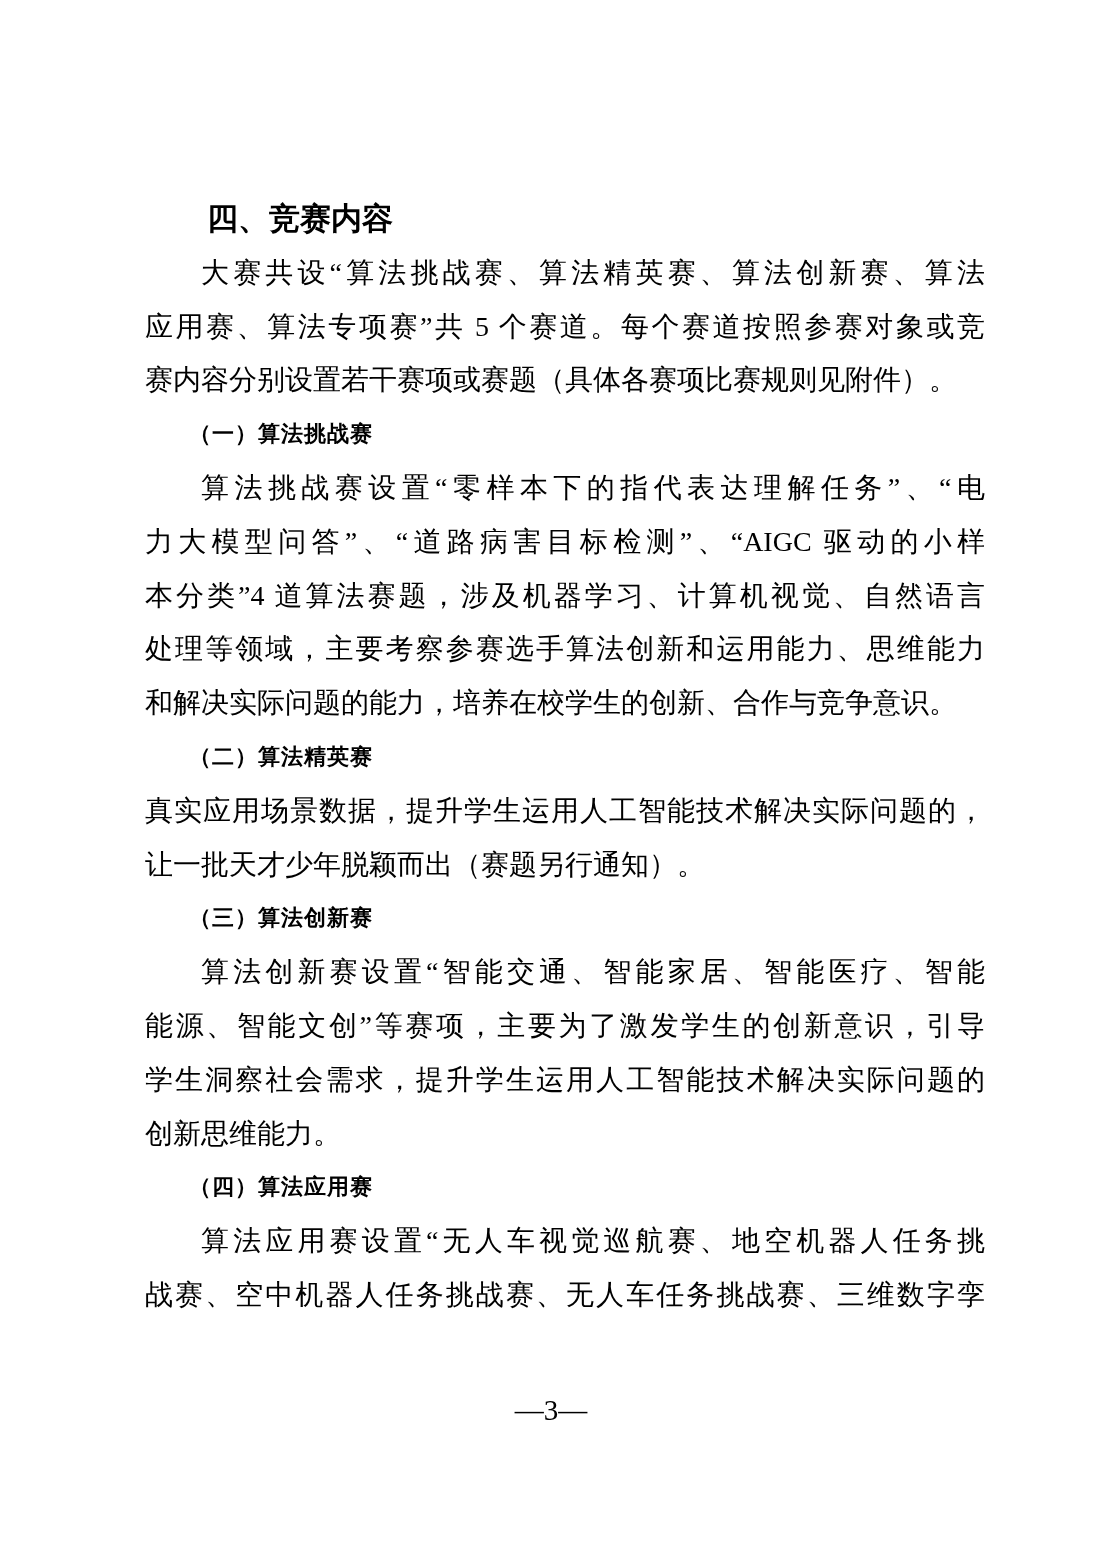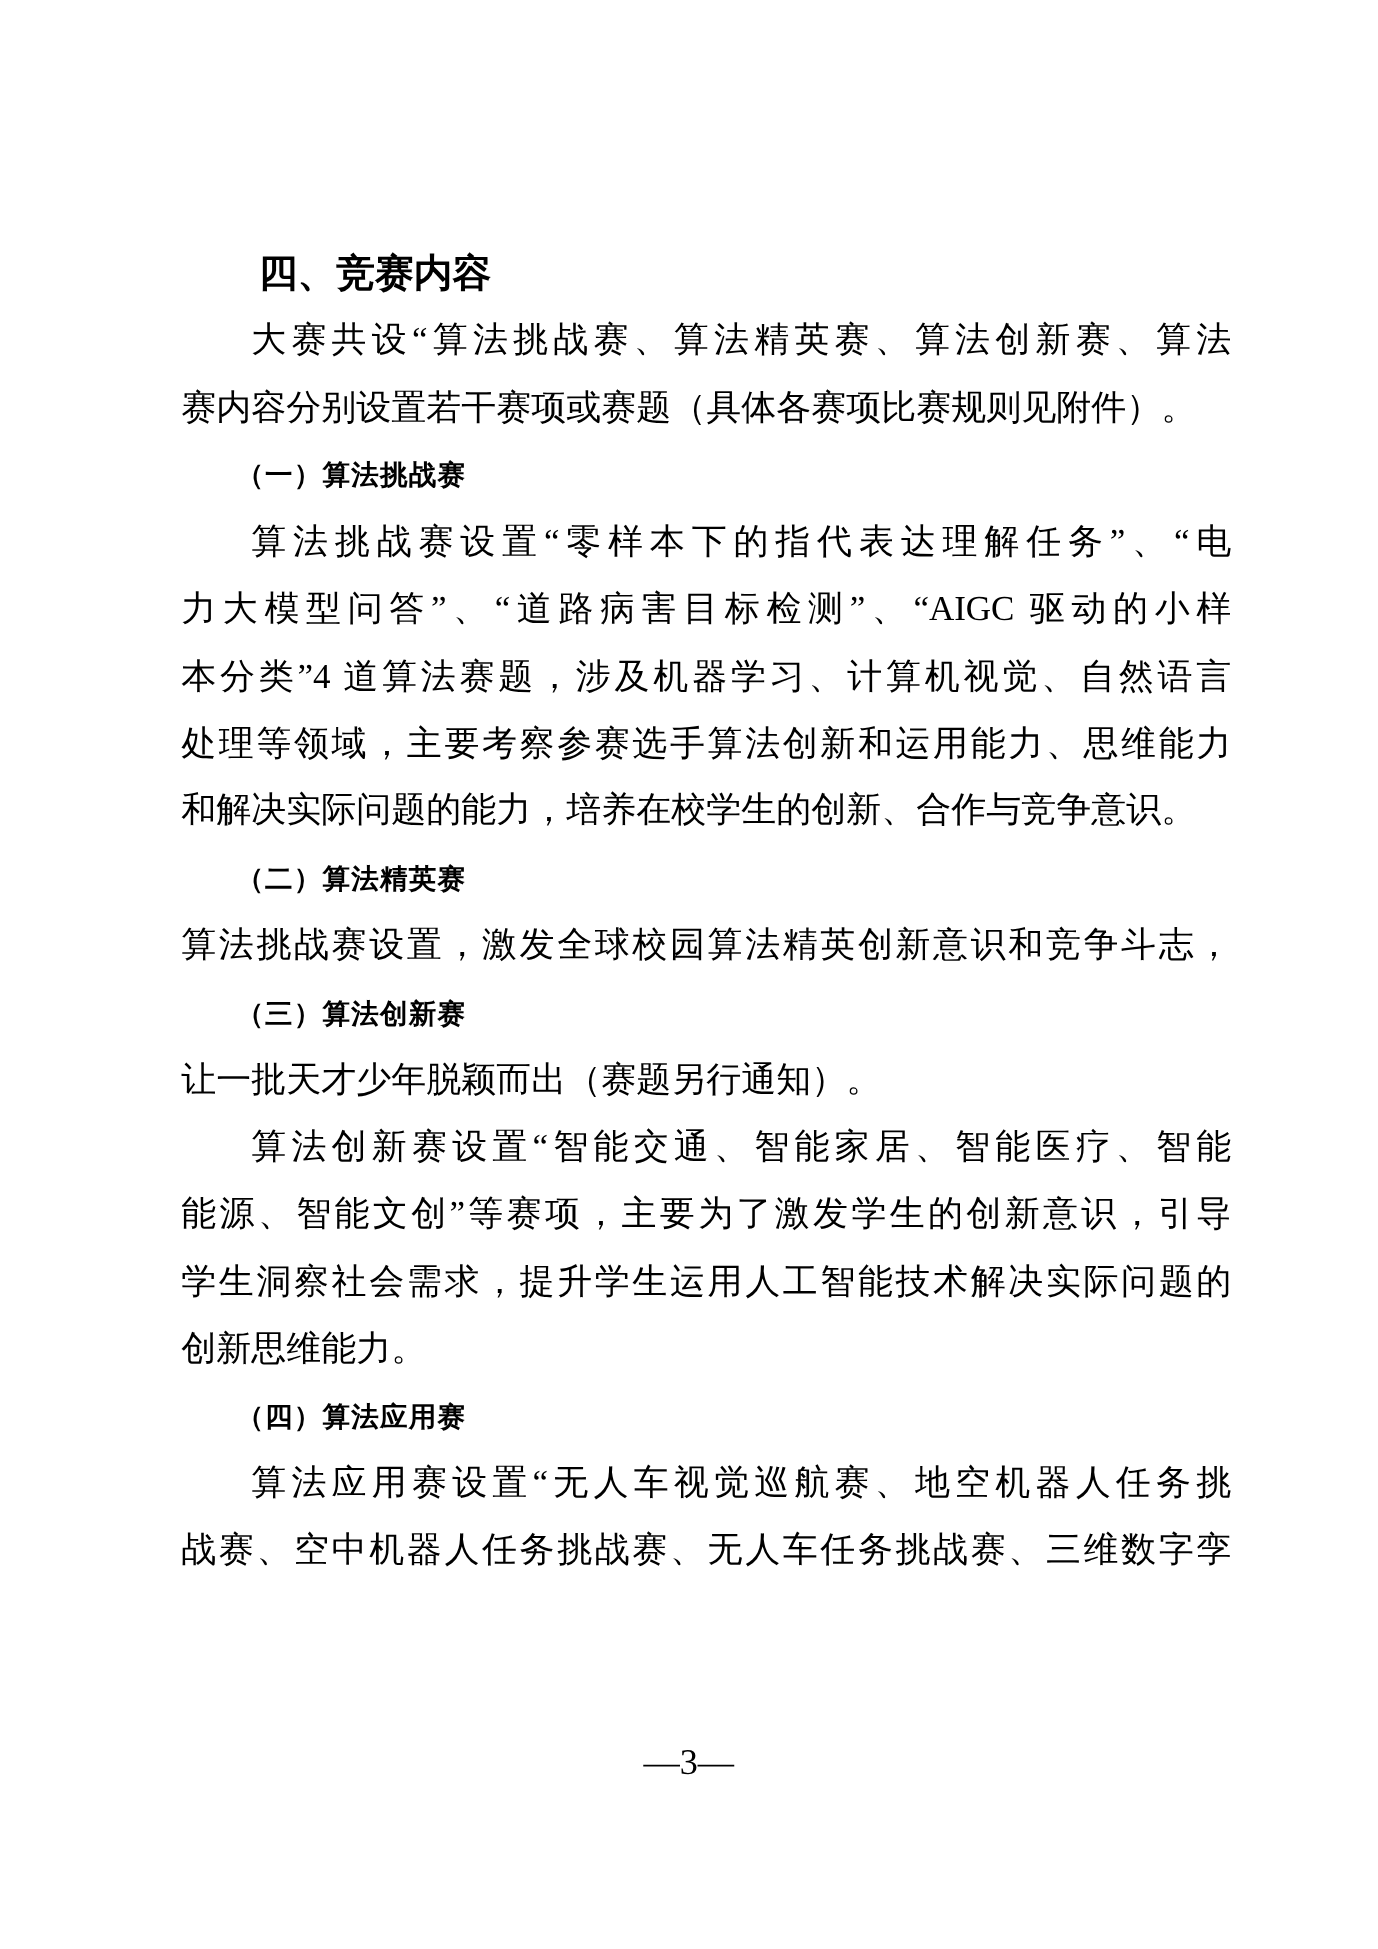--- a/index.html
+++ b/index.html
@@ -65,31 +65,32 @@
     color: #000000;
   }
 </style>
 </head>
 <body>
 
 <div class="page">
   <div class="content" id="content">
       <div class="line chapter-title">四、竞赛内容</div>
       <div class="line para-first">大赛共设“算法挑战赛、算法精英赛、算法创新赛、算法</div>
+      <div class="line">应用赛、算法专项赛”共 5 个赛道。每个赛道按照参赛对象或竞</div>
       <div class="line para-last">赛内容分别设置若干赛项或赛题（具体各赛项比赛规则见附件）。</div>
       <div class="line sub-heading">（一）算法挑战赛</div>
       <div class="line para-first">算法挑战赛设置“零样本下的指代表达理解任务”、“电</div>
       <div class="line">力大模型问答”、“道路病害目标检测”、“AIGC 驱动的小样</div>
       <div class="line">本分类”4 道算法赛题，涉及机器学习、计算机视觉、自然语言</div>
       <div class="line">处理等领域，主要考察参赛选手算法创新和运用能力、思维能力</div>
       <div class="line para-last">和解决实际问题的能力，培养在校学生的创新、合作与竞争意识。</div>
       <div class="line sub-heading">（二）算法精英赛</div>
-      <div class="line">算法挑战赛设置，激发全球校园算法精英创新意识和竞争斗志，</div>
+      <div class="line">真实应用场景数据，提升学生运用人工智能技术解决实际问题的，</div>
+      <div class="line para-last">让一批天才少年脱颖而出（赛题另行通知）。</div>
       <div class="line sub-heading">（三）算法创新赛</div>
-      <div class="line para-last">让一批天才少年脱颖而出（赛题另行通知）。</div>
       <div class="line para-first">算法创新赛设置“智能交通、智能家居、智能医疗、智能</div>
       <div class="line">能源、智能文创”等赛项，主要为了激发学生的创新意识，引导</div>
       <div class="line">学生洞察社会需求，提升学生运用人工智能技术解决实际问题的</div>
       <div class="line para-last">创新思维能力。</div>
       <div class="line sub-heading">（四）算法应用赛</div>
       <div class="line para-first">算法应用赛设置“无人车视觉巡航赛、地空机器人任务挑</div>
       <div class="line">战赛、空中机器人任务挑战赛、无人车任务挑战赛、三维数字孪</div>
     </div>
   <div class="footer">
     <span>—3—</span>

